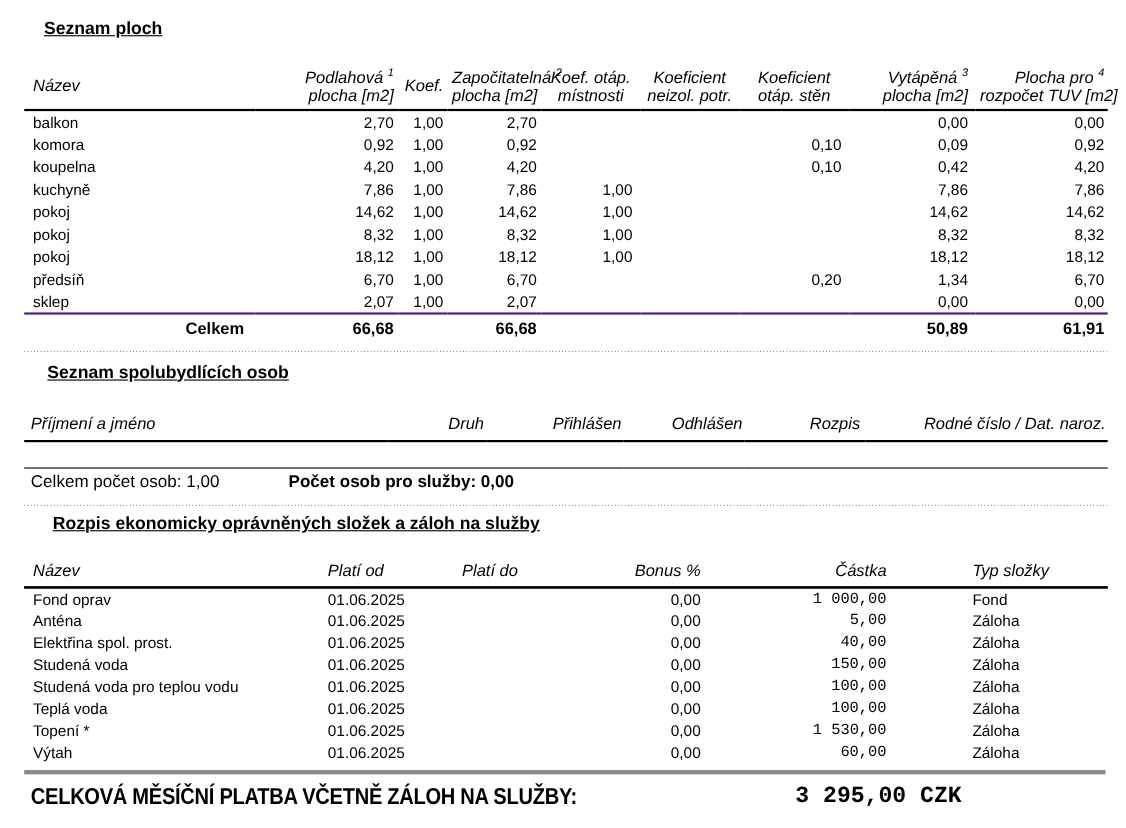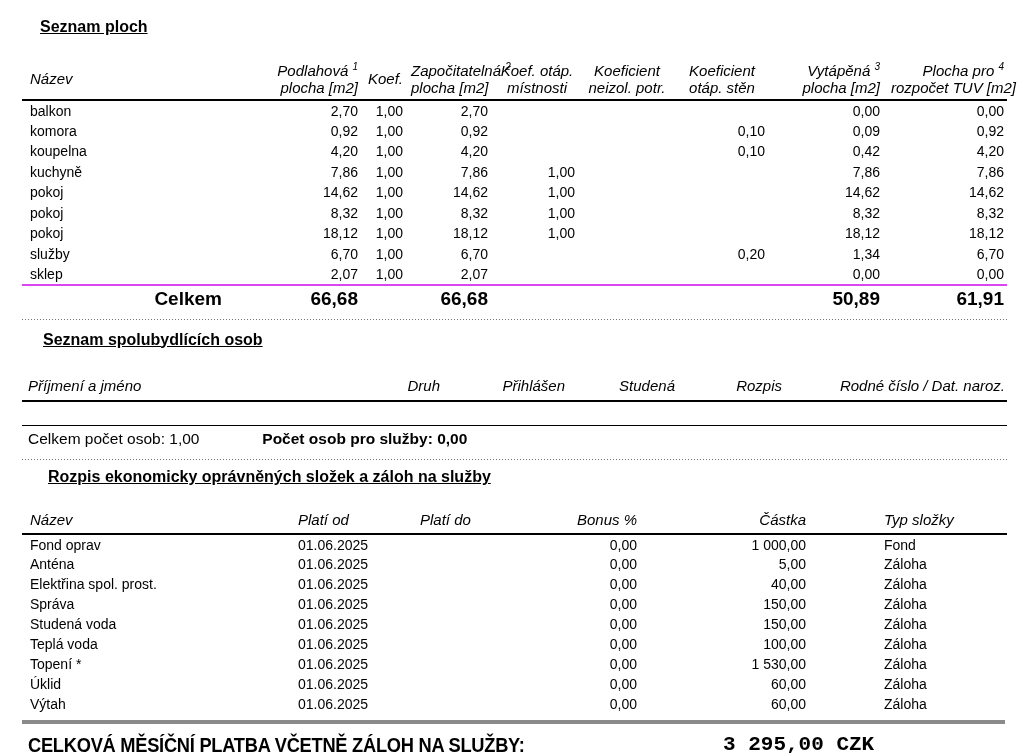--- a/index.html
+++ b/index.html
@@ -39,21 +39,21 @@
   .t1 tbody td { height: 20.5px; }
   .t1 tbody .c-name { padding-left: 8px; }
   .t1 .c-podl  { padding-right: 4px; }
   .t1 .c-koef  { padding-right: 4px; }
   .t1 .c-zapoc { padding-right: 4px; }
   .t1 .c-kotap { padding-right: 7px; }
   .t1 .c-osten { padding-right: 7px; }
   .t1 .c-vytap { padding-right: 7px; }
   .t1 .c-tuv   { padding-right: 3px; margin-top: 36px; }
   .t1 tfoot td {
-    border-top: 2px solid #d946ef; font-weight: bold; font-size: 19px; height: 28px;
+    border-top: 2px solid #4c1d95; font-weight: bold; font-size: 15px; height: 28px;
   }
   .t1 tfoot .c-name { text-align: right; padding-right: 10px; }
 
   
   .t2 { margin-top: 6px; }
   .t2 thead th { height: 30px; border-bottom: 2px solid #000; text-align: right; padding-right: 2px; }
   .t2 thead .h-name { text-align: left; padding-left: 6px; }
   .t2 thead .h-vztah { padding-right: 5px; }
   .t2 .empty-row td { height: 25px; border-bottom: 1px solid #000; }
   .persons-summary { margin-top: 4px; font-size: 15.5px; padding-left: 6px; height: 20px; }
@@ -62,21 +62,21 @@
 
   
   .t3 { margin-top: 4px; }
   .t3 thead th { height: 28px; border-bottom: 2px solid #000; text-align: left; }
   .t3 thead .h-bonus, .t3 thead .h-castka { text-align: right; }
   .t3 tbody td { height: 20px; }
   .t3 .c-name { padding-left: 8px; }
   .t3 .c-od { padding-left: 6px; }
   .t3 .c-do { padding-left: 8px; }
   .t3 .c-bonus { padding-right: 5px; }
-  .t3 .c-castka { padding-right: 4px; }
+  .t3 .c-castka { padding-right: 4px; font-family: Liberation Mono, monospace; }
   .t3 .c-typ { padding-left: 74px; }
   .t3 thead .h-od { padding-left: 6px; }
   .t3 thead .h-do { padding-left: 8px; }
   .t3 thead .h-bonus { padding-right: 5px; }
   .t3 thead .h-castka { padding-right: 4px; }
   .t3 thead .h-typ { padding-left: 74px; }
 
   
   .dotted-rule {
     width: 985px; height: 2px; margin-top: 6px;
@@ -224,21 +224,21 @@
         <td class="num c-podl">18,12</td>
         <td class="num c-koef">1,00</td>
         <td class="num c-zapoc">18,12</td>
         <td class="num c-kotap">1,00</td>
         <td class="num"></td>
         <td class="num c-osten"></td>
         <td class="num c-vytap">18,12</td>
         <td class="num c-tuv">18,12</td>
       </tr>
       <tr>
-        <td class="c-name">služby</td>
+        <td class="c-name">předsíň</td>
         <td class="num c-podl">6,70</td>
         <td class="num c-koef">1,00</td>
         <td class="num c-zapoc">6,70</td>
         <td class="num c-kotap"></td>
         <td class="num"></td>
         <td class="num c-osten">0,20</td>
         <td class="num c-vytap">1,34</td>
         <td class="num c-tuv">6,70</td>
       </tr>
       <tr>
@@ -280,21 +280,21 @@
         <col style="width:125px">
       <col style="width:110px">
         <col style="width:110px">
         <col style="width:220px">
     </colgroup>
     <thead>
       <tr>
         <th class="h-name">Příjmení a jméno</th>
         <th>Druh</th>
         <th>Přihlášen</th>
-        <th>Studená</th>
+        <th>Odhlášen</th>
         <th class="h-vztah">Rozpis</th>
         <th>Rodné číslo / Dat. naroz.</th>
       </tr>
     </thead>
     <tbody>
       <tr class="empty-row">
         <td colspan="6"></td>
       </tr>
     </tbody>
   </table>
@@ -347,57 +347,49 @@
       </tr>
       <tr>
         <td class="c-name">Elektřina spol. prost.</td>
         <td class="c-od">01.06.2025</td>
         <td class="c-do"></td>
         <td class="num c-bonus">0,00</td>
         <td class="num c-castka">40,00</td>
         <td class="c-typ">Záloha</td>
       </tr>
       <tr>
-        <td class="c-name">Správa</td>
+        <td class="c-name">Studená voda</td>
         <td class="c-od">01.06.2025</td>
         <td class="c-do"></td>
         <td class="num c-bonus">0,00</td>
         <td class="num c-castka">150,00</td>
         <td class="c-typ">Záloha</td>
       </tr>
       <tr>
-        <td class="c-name">Studená voda</td>
-        <td class="c-od">01.06.2025</td>
-        <td class="c-do"></td>
-        <td class="num c-bonus">0,00</td>
-        <td class="num c-castka">150,00</td>
+        <td class="c-name">Studená voda pro teplou vodu</td>
+        <td class="c-od">01.06.2025</td>
+        <td class="c-do"></td>
+        <td class="num c-bonus">0,00</td>
+        <td class="num c-castka">100,00</td>
         <td class="c-typ">Záloha</td>
       </tr>
       <tr>
         <td class="c-name">Teplá voda</td>
         <td class="c-od">01.06.2025</td>
         <td class="c-do"></td>
         <td class="num c-bonus">0,00</td>
         <td class="num c-castka">100,00</td>
         <td class="c-typ">Záloha</td>
       </tr>
       <tr>
         <td class="c-name">Topení *</td>
         <td class="c-od">01.06.2025</td>
         <td class="c-do"></td>
         <td class="num c-bonus">0,00</td>
         <td class="num c-castka">1 530,00</td>
-        <td class="c-typ">Záloha</td>
-      </tr>
-      <tr>
-        <td class="c-name">Úklid</td>
-        <td class="c-od">01.06.2025</td>
-        <td class="c-do"></td>
-        <td class="num c-bonus">0,00</td>
-        <td class="num c-castka">60,00</td>
         <td class="c-typ">Záloha</td>
       </tr>
       <tr>
         <td class="c-name">Výtah</td>
         <td class="c-od">01.06.2025</td>
         <td class="c-do"></td>
         <td class="num c-bonus">0,00</td>
         <td class="num c-castka">60,00</td>
         <td class="c-typ">Záloha</td>
       </tr>

